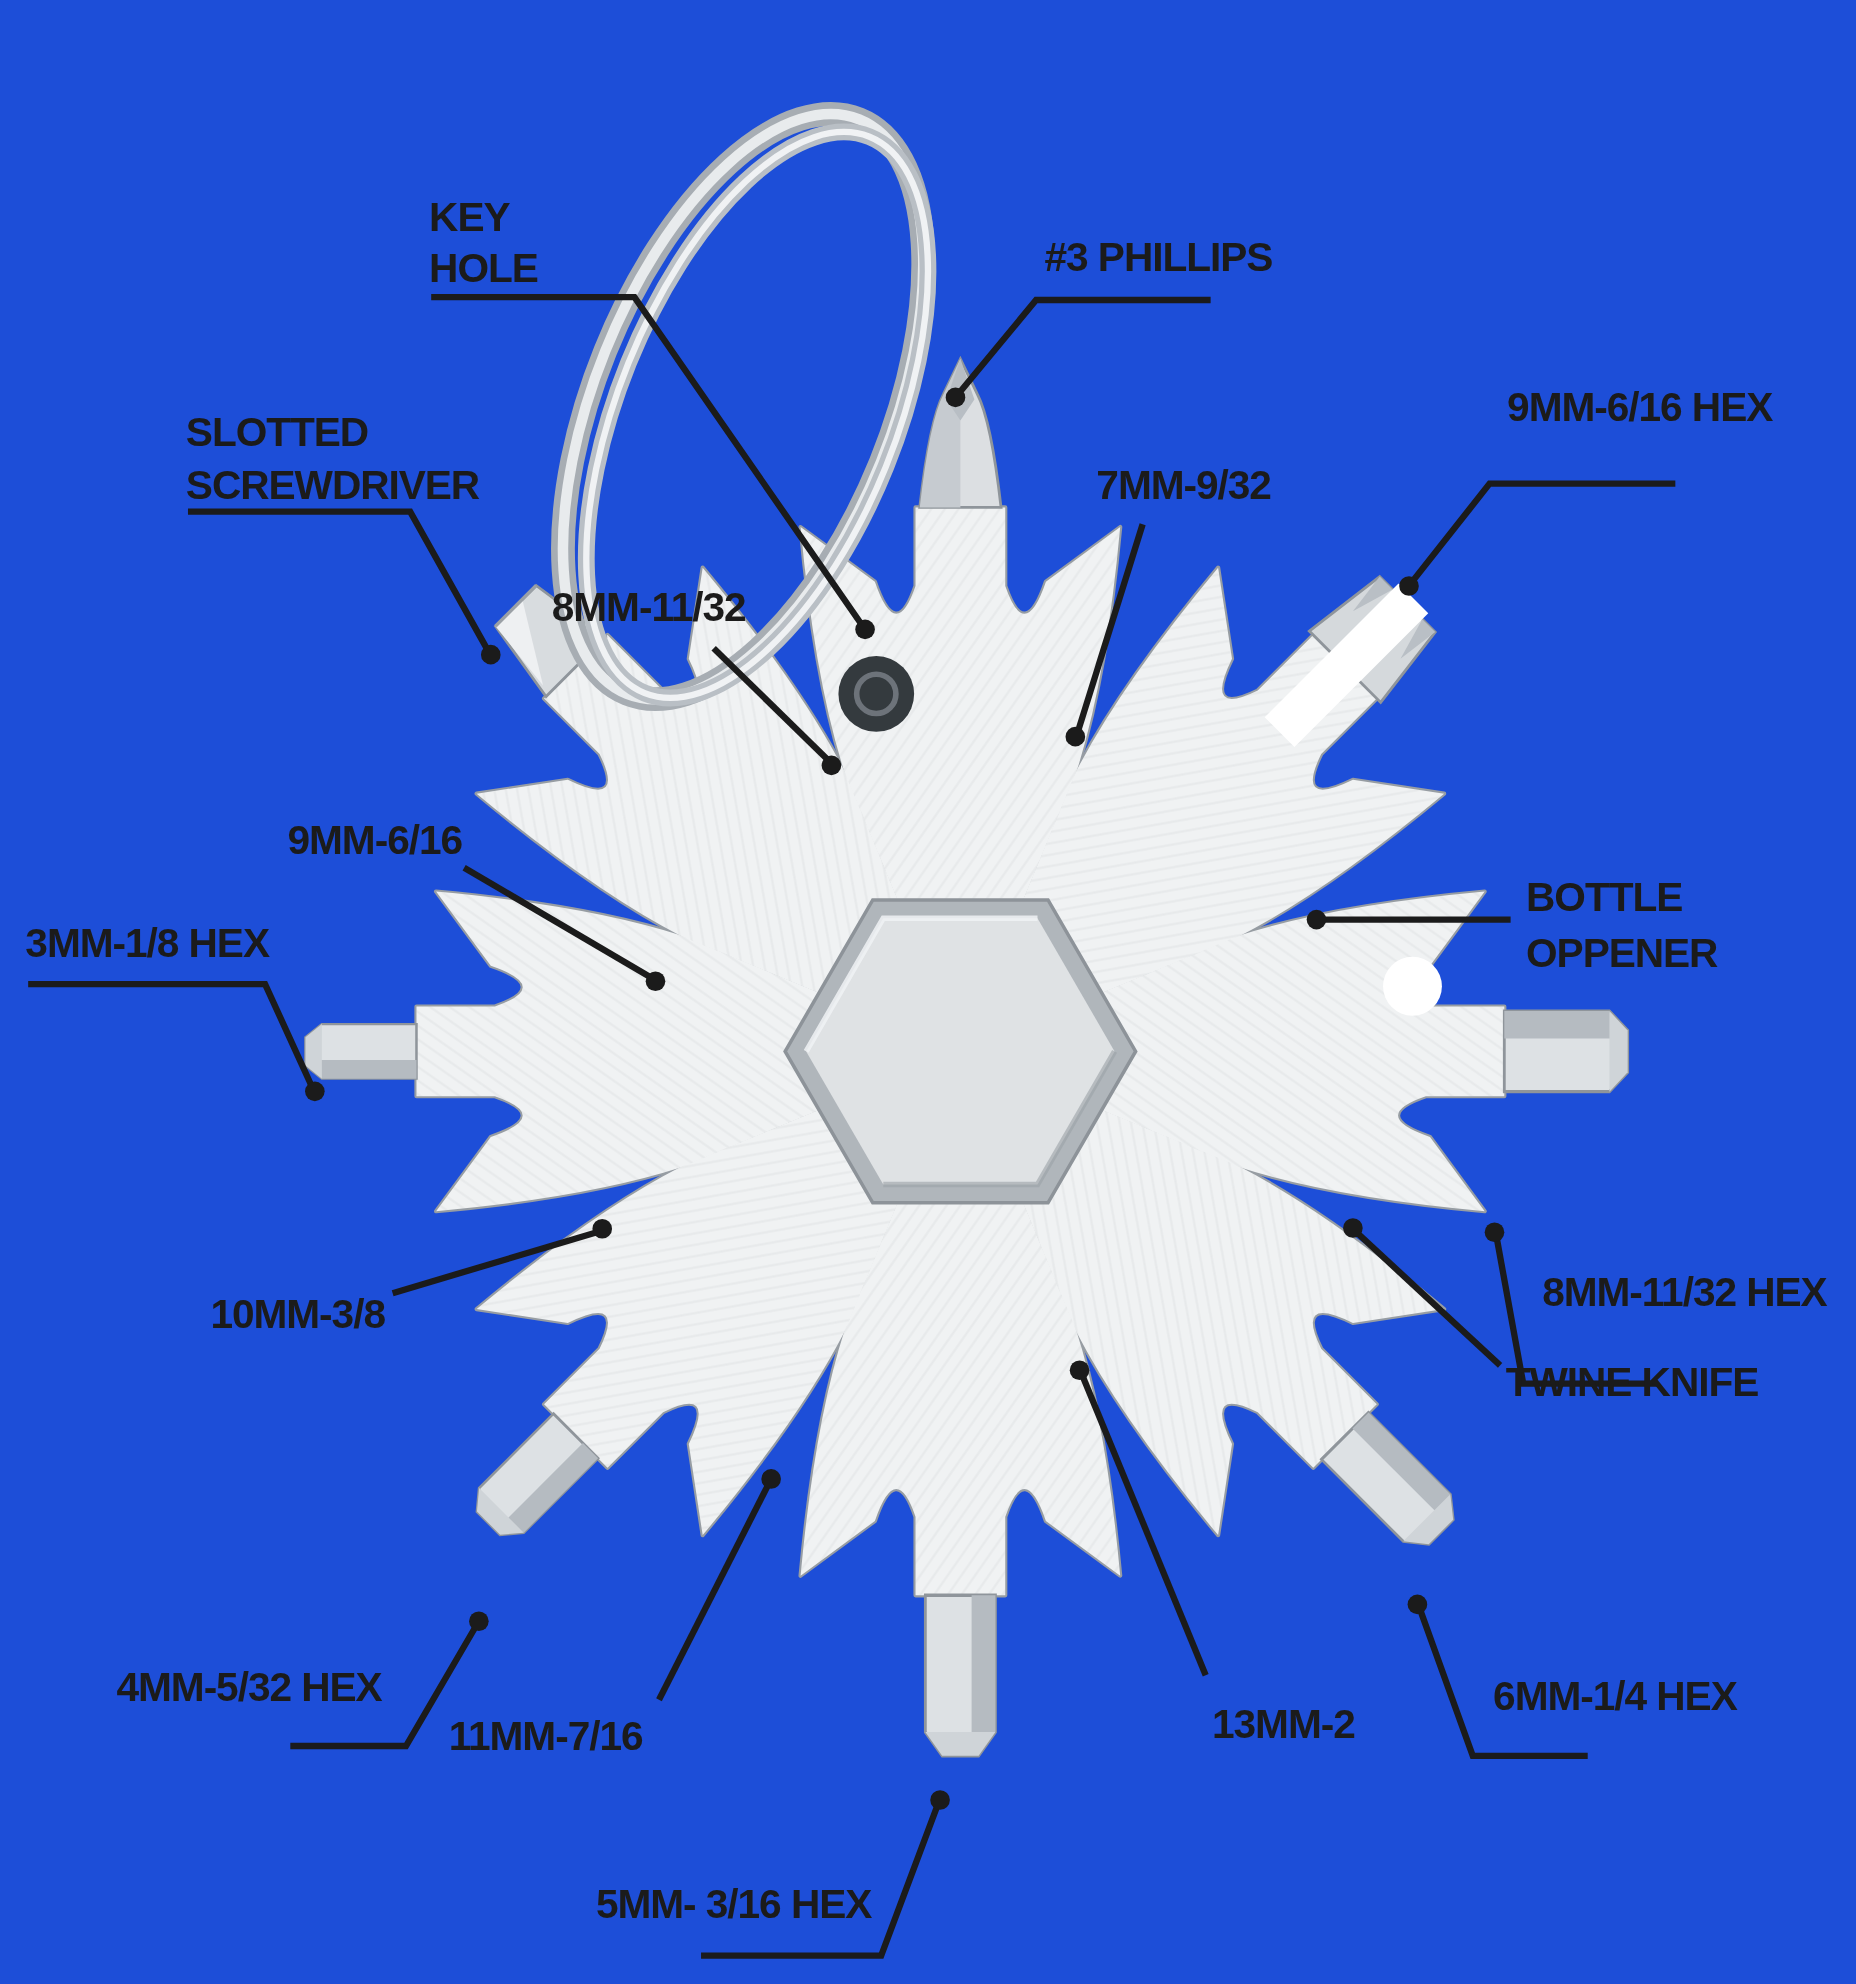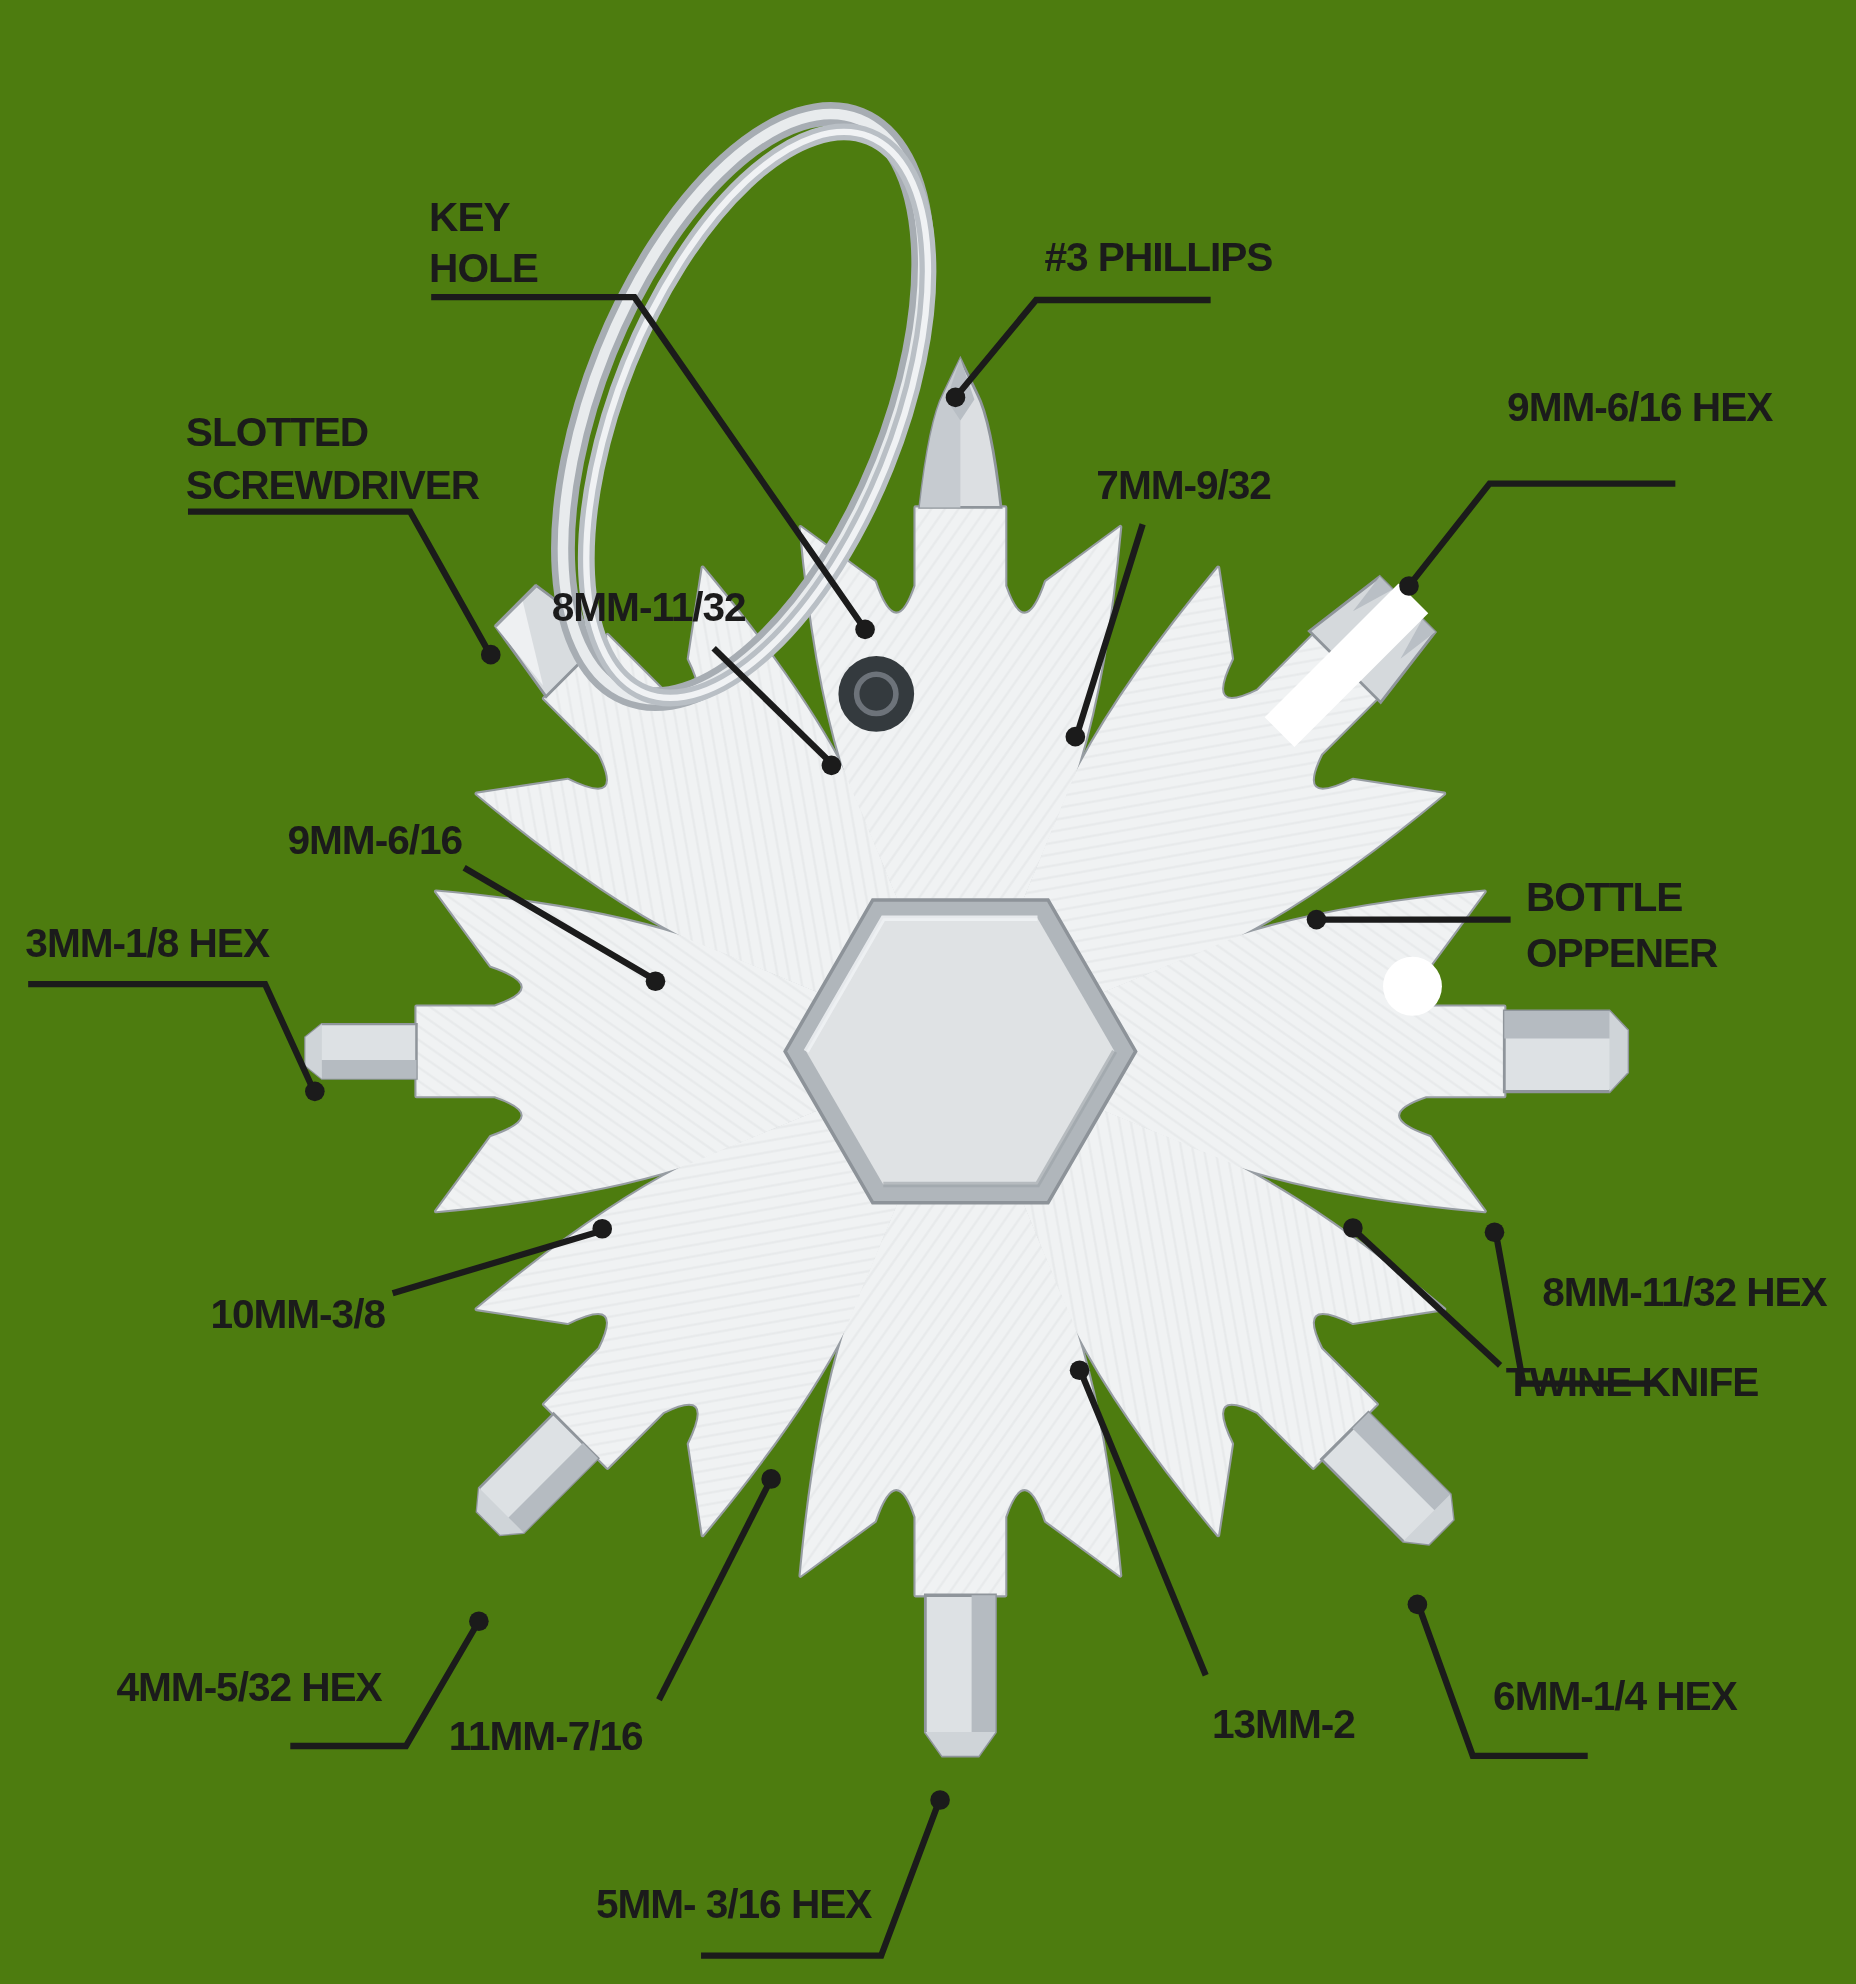--- a/index.html
+++ b/index.html
@@ -1,16 +1,16 @@
 <!DOCTYPE html>
 <html style="font-size:11.2px"><head>
 <meta charset="utf-8">
 <style>
   html,body{margin:0;padding:0;background:#ffffff;}
-  .stage{width:1857px;height:1985px;position:relative;background:#4d7c0f;overflow:hidden;}
+  .stage{width:1857px;height:1985px;position:relative;background:#1d4ed8;overflow:hidden;}
   svg{display:block;}
   .lbl{font-family:"Liberation Sans",sans-serif;font-weight:700;font-size:58px;letter-spacing:-1.5px;fill:#1b1b1b;}
   .ld{stroke:#1b1b1b;stroke-width:9;fill:none;stroke-linecap:butt;stroke-linejoin:miter;}
   .dot{fill:#1b1b1b;}
   .armStroke{fill:#d7dadd;stroke:#979da3;stroke-width:6;stroke-linejoin:round;}
   .armFill{fill:url(#met);}
   .armTex{fill:url(#tex);opacity:.07;}
 </style>
 </head>
 <body>

